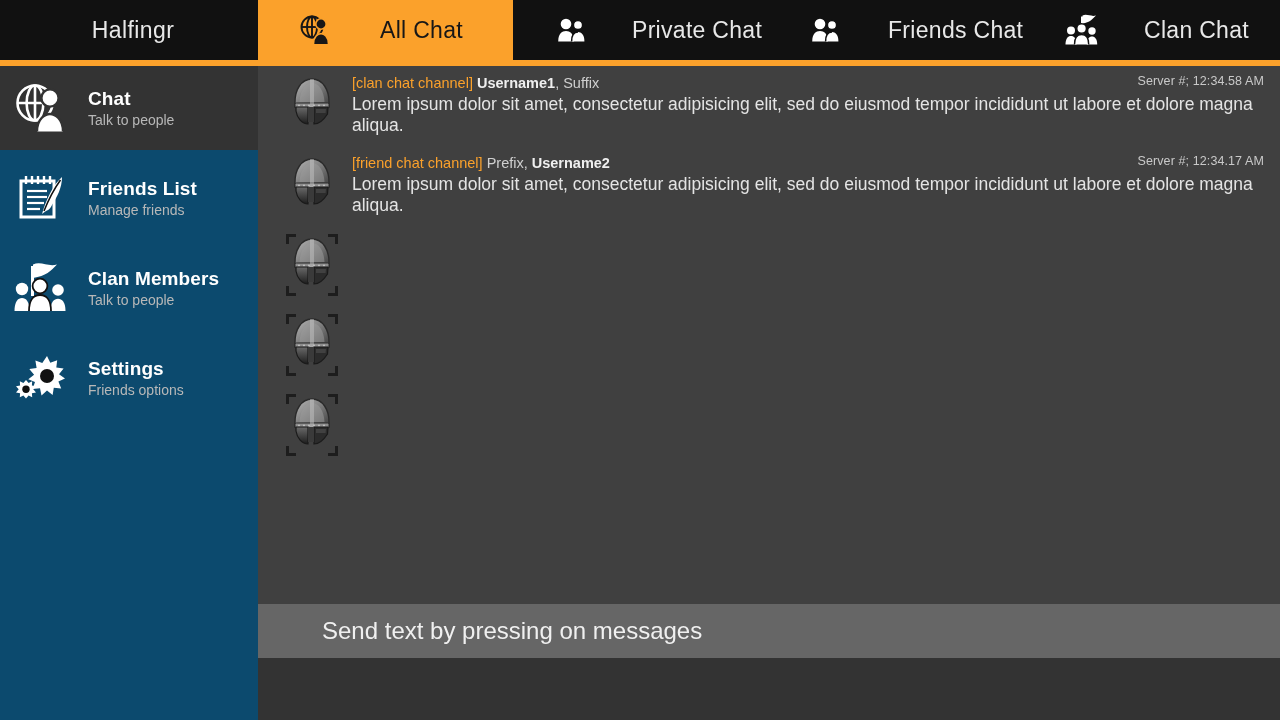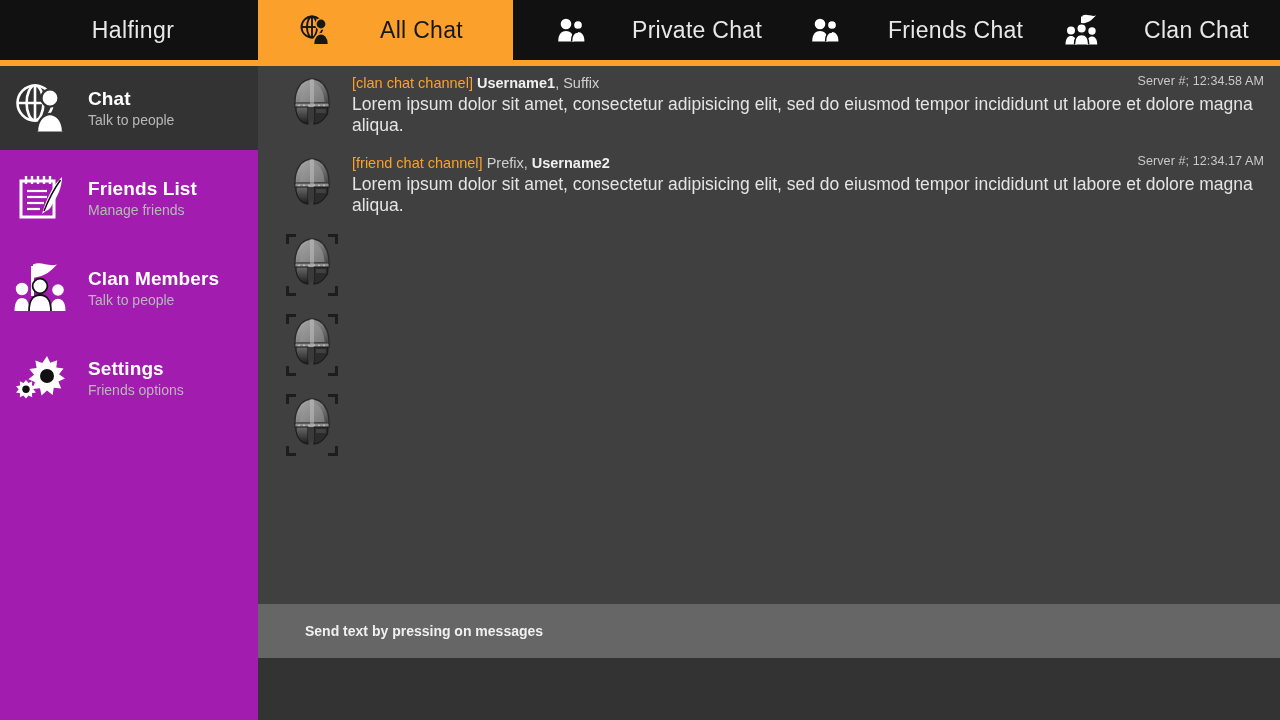--- a/index.html
+++ b/index.html
@@ -48,21 +48,21 @@
   #tab-friends{ left: 772px;  width: 256px; }
   #tab-friends .tab-icon { margin-left: 10px; }
   #tab-friends .tab-label { margin-left: 28px; }
   #tab-clan   { left: 1028px; width: 252px; }
   #tab-clan .tab-icon { margin-left: 10px; }
   #tab-clan .tab-label { margin-left: 28px; }
 
   
   #sidebar {
     position: absolute; left: 0; top: 66px; width: 258px; height: 654px;
-    background: #a21caf;
+    background: #0c4a6e;
   }
   .nav-item {
     position: absolute; left: 0; width: 258px; height: 84px;
     display: flex; align-items: center; cursor: pointer;
   }
   .nav-item.selected { background: #333333; }
   .nav-icon { width: 64px; height: 56px; margin-left: 10px; flex: none;
               display: flex; align-items: center; justify-content: center; }
   .nav-icon svg { display: block; }
   .nav-text { margin-left: 14px; display: flex; flex-direction: column; justify-content: center; }
@@ -113,21 +113,21 @@
   .msg-text {
     margin-top: 2px; font-size: 17.5px; line-height: 21px; color: #e4e4e4;
     font-weight: 300; max-width: 905px;
   }
 
   
   #input-bar {
     position: absolute; left: 0; top: 538px; width: 1022px; height: 54px;
     background: #666666; display: flex; align-items: center; cursor: text;
   }
-  #input-placeholder { margin-left: 47px; font-size: 14px; color: #f0f0f0; font-weight: 700; }
+  #input-placeholder { margin-left: 64px; font-size: 24px; color: #f0f0f0; font-weight: 400; }
   #footer-area { position: absolute; left: 0; top: 592px; width: 1022px; height: 62px; background: #333333; }
 </style>
 </head>
 <body>
 
 <div id="app">
 
   <div id="header">
 
     <div id="brand">

